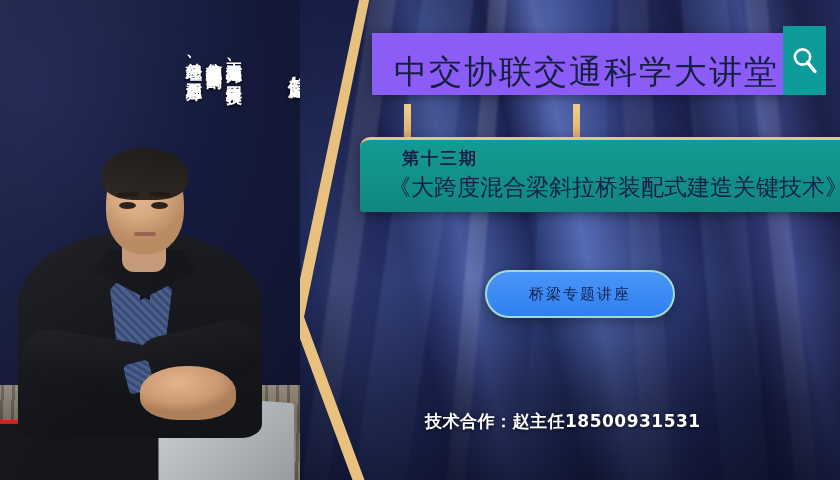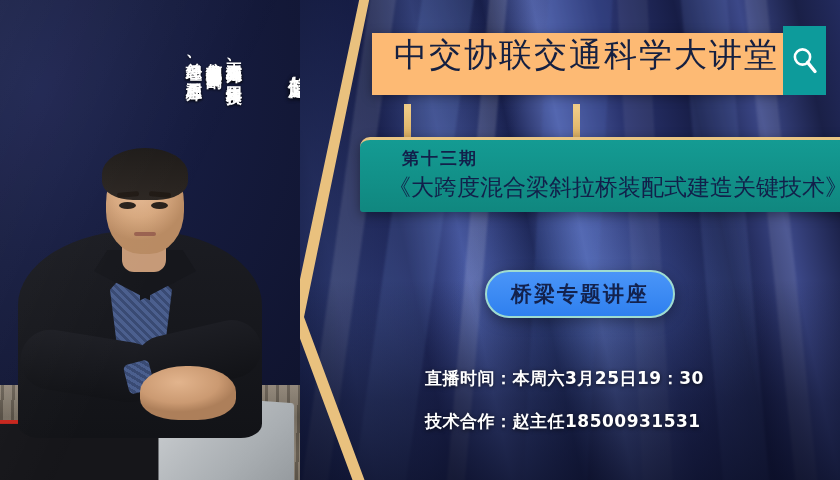--- a/index.html
+++ b/index.html
@@ -85,40 +85,40 @@
   
   .chevron{position:absolute;left:-22px;top:0;width:110px;height:480px;pointer-events:none;}
 
   
   .stem{position:absolute;width:7px;background:linear-gradient(180deg,#f3d08c,#d8ab5c);}
   .stem-l{left:404px;top:104px;height:38px;}
   .stem-r{left:573px;top:104px;height:38px;}
 
   
   .title-banner{position:absolute;left:372px;top:33px;width:411px;height:62px;
-    background:#fdba74;display:flex;align-items:flex-start;box-shadow:0 2px 10px rgba(0,0,0,.35);}
+    background:#8b5cf6;display:flex;align-items:flex-end;box-shadow:0 2px 10px rgba(0,0,0,.35);}
   .title-text{color:#152041;font-size:33px;letter-spacing:2px;padding-left:22px;white-space:nowrap;}
   .search-box{position:absolute;left:783px;top:26px;width:43px;height:69px;background:#0d9b9b;
     display:flex;align-items:center;justify-content:center;}
   .search-box svg{display:block;}
 
   
   .sub-banner{position:absolute;left:336px;top:137px;width:499px;height:72px;
     background:linear-gradient(180deg,#149b93 0%,#10877f 100%);
     border-top:3px solid #e9c583;border-radius:10px 10px 3px 3px;
     box-shadow:0 3px 12px rgba(0,0,0,.4);margin-left:24px;}
   .sub-line1{position:absolute;left:42px;top:7px;color:#12204a;font-size:17px;font-weight:bold;letter-spacing:2px;}
   .sub-line2{position:absolute;left:28px;top:32px;color:#12204a;font-size:23px;font-weight:normal;letter-spacing:0px;white-space:nowrap;}
 
   
   .pill{position:absolute;left:485px;top:270px;width:186px;height:44px;border-radius:24px;
     background:linear-gradient(180deg,#4a95f8 0%,#2f80ef 100%);border:2px solid #9fdcd0;
     display:flex;align-items:center;justify-content:center;
     box-shadow:0 4px 14px rgba(0,0,0,.35);}
-  .pill span{color:#13224d;font-size:21px;font-weight:bold;letter-spacing:2px;}
+  .pill span{color:#13224d;font-size:15px;font-weight:normal;letter-spacing:2px;}
 
   
   .info{position:absolute;color:#fff;font-size:17px;font-weight:bold;letter-spacing:.5px;
     text-shadow:0 1px 4px rgba(0,0,0,.7);white-space:nowrap;}
   .info-1{left:425px;top:367px;}
   .info-2{left:425px;top:410px;text-align:center;}
 </style>
 </head>
 <body>
 
@@ -191,16 +191,15 @@
 
   <div class="sub-banner">
     <div class="sub-line1">第十三期</div>
     <div class="sub-line2">《大跨度混合梁斜拉桥装配式建造关键技术》</div>
   </div>
 
   <div class="pill">
     <span>桥梁专题讲座</span>
   </div>
 
-  <div class="info info-1">直播时间：本周六3月25日19：30</div>
   <div class="info info-2">技术合作：赵主任18500931531</div>
 
 </div>
 
 </body></html>

